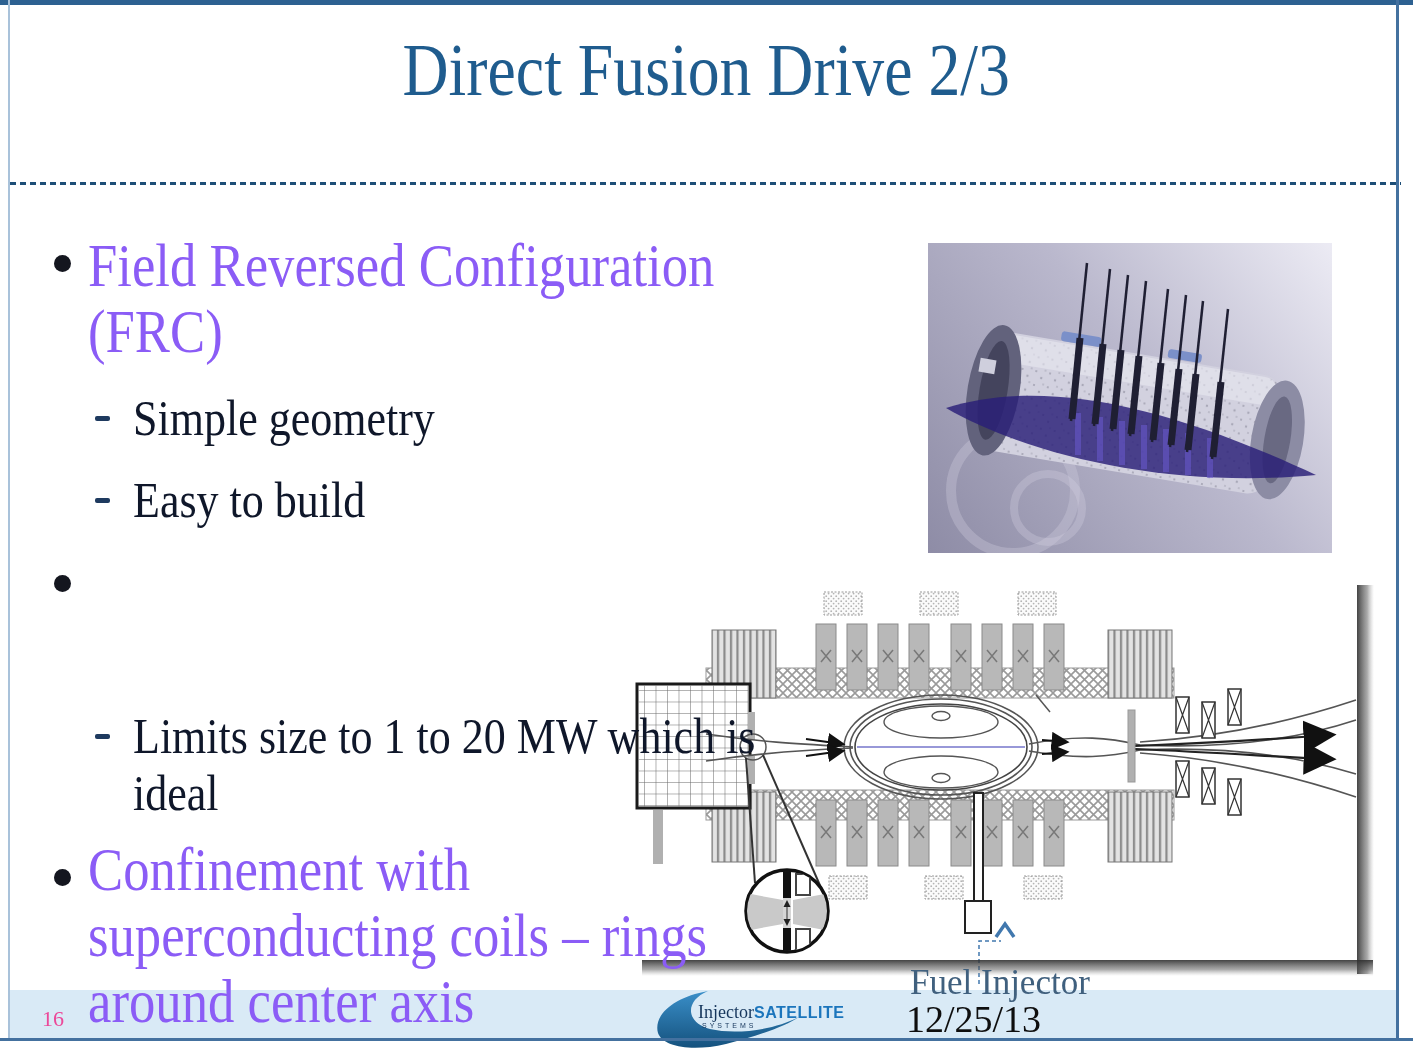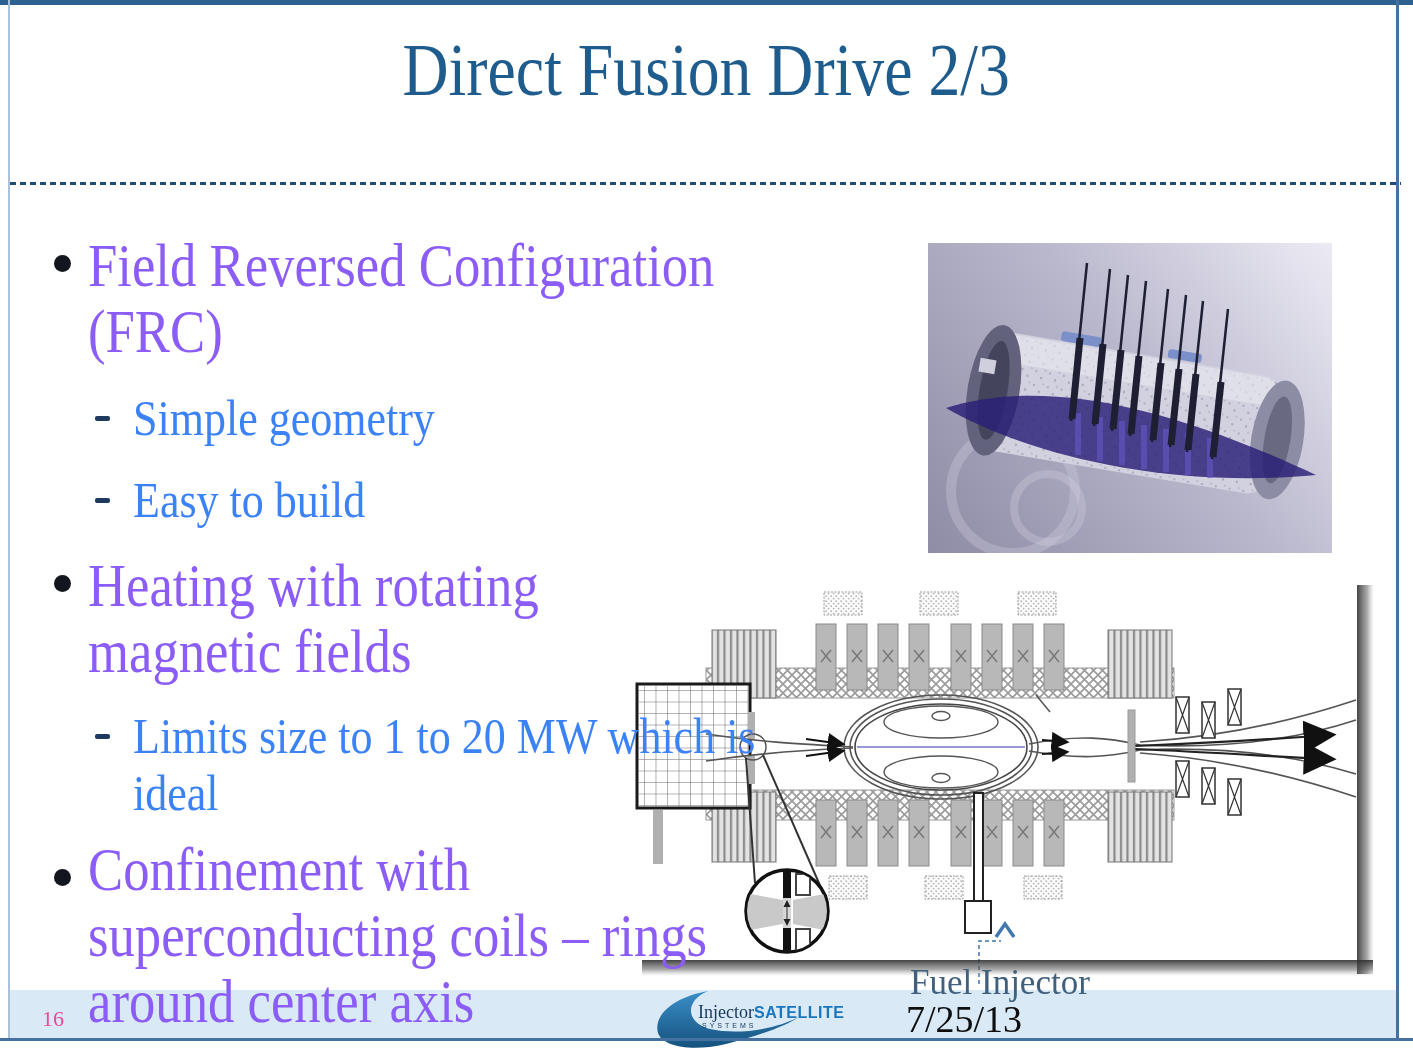--- a/index.html
+++ b/index.html
@@ -16,21 +16,21 @@
   .sep{position:absolute;left:10px;right:12px;top:182px;height:3px;
        background:repeating-linear-gradient(90deg,#1d4e77 0 6px,rgba(0,0,0,0) 6px 10px);z-index:4;}
   
   .title{position:absolute;left:0;top:28px;width:100%;display:flex;justify-content:center;
          font-size:75px;line-height:84px;color:#1f5c8e;z-index:4;}
   .title .ln{transform:scaleX(.85);transform-origin:center top;white-space:nowrap;}
   
   .content{position:absolute;left:0;top:0;width:100%;height:100%;z-index:5;pointer-events:none;}
   .l1,.l2{position:absolute;color:#8b5cf6;}
   .l1{font-size:62px;line-height:66px;}
-  .l2{font-size:50px;line-height:57px;color:#3b82f6;}
+  .l2{font-size:50px;line-height:57px;color:#0f172a;}
   .content .ln{transform-origin:0 0;transform:scaleX(.85);white-space:nowrap;display:block;}
   .l2 .ln{transform:scaleX(.88);}
   .dot{position:absolute;width:17px;height:17px;border-radius:50%;background:#14161f;}
   .dsh{position:absolute;width:15px;height:5px;background:#1e3a5f;border-radius:2px;}
   
   .cad{position:absolute;left:928px;top:243px;width:404px;height:310px;z-index:1;}
   .diag{position:absolute;left:630px;top:575px;width:745px;height:410px;z-index:1;}
   
   .fuel-label{position:absolute;left:910px;top:963px;font-size:35px;color:#40607e;z-index:6;}
   .date{position:absolute;left:906px;top:997px;font-size:38px;color:#0e0e0e;z-index:6;}
@@ -316,43 +316,39 @@
     <div class="l2" style="left:133px;top:390px">
       <span class="ln">Simple geometry</span>
     </div>
 
     <span class="dsh" style="left:95px;top:498px"></span>
     <div class="l2" style="left:133px;top:472px">
       <span class="ln">Easy to build</span>
     </div>
 
     <span class="dot" style="left:54px;top:575px"></span>
-    <div class="l1" style="left:88px;top:552px">
-      <span class="ln">Heating with rotating</span>
-      <span class="ln">magnetic fields</span>
-    </div>
 
     <span class="dsh" style="left:95px;top:734px"></span>
     <div class="l2" style="left:133px;top:708px">
       <span class="ln">Limits size to 1 to 20 MW which is</span>
       <span class="ln">ideal</span>
     </div>
 
     <span class="dot" style="left:54px;top:869px"></span>
     <div class="l1" style="left:88px;top:836px">
       <span class="ln">Confinement with</span>
       <span class="ln">superconducting coils – rings</span>
       <span class="ln">around center axis</span>
     </div>
   </div>
 
   <div class="footerband"></div>
 
   <div class="fuel-label">Fuel Injector</div>
-  <div class="date">7/25/13</div>
+  <div class="date">12/25/13</div>
   <div class="pagenum">16</div>
 
   <div class="logo">
     <svg class="swoosh" width="160" height="62" viewBox="0 0 160 62">
       <defs>
         <linearGradient id="lg2" x1="0" y1="0" x2="0" y2="1">
           <stop offset="0" stop-color="#3a8fc9"></stop>
             <stop offset="1" stop-color="#15527e"></stop>
         </linearGradient>
       </defs>

